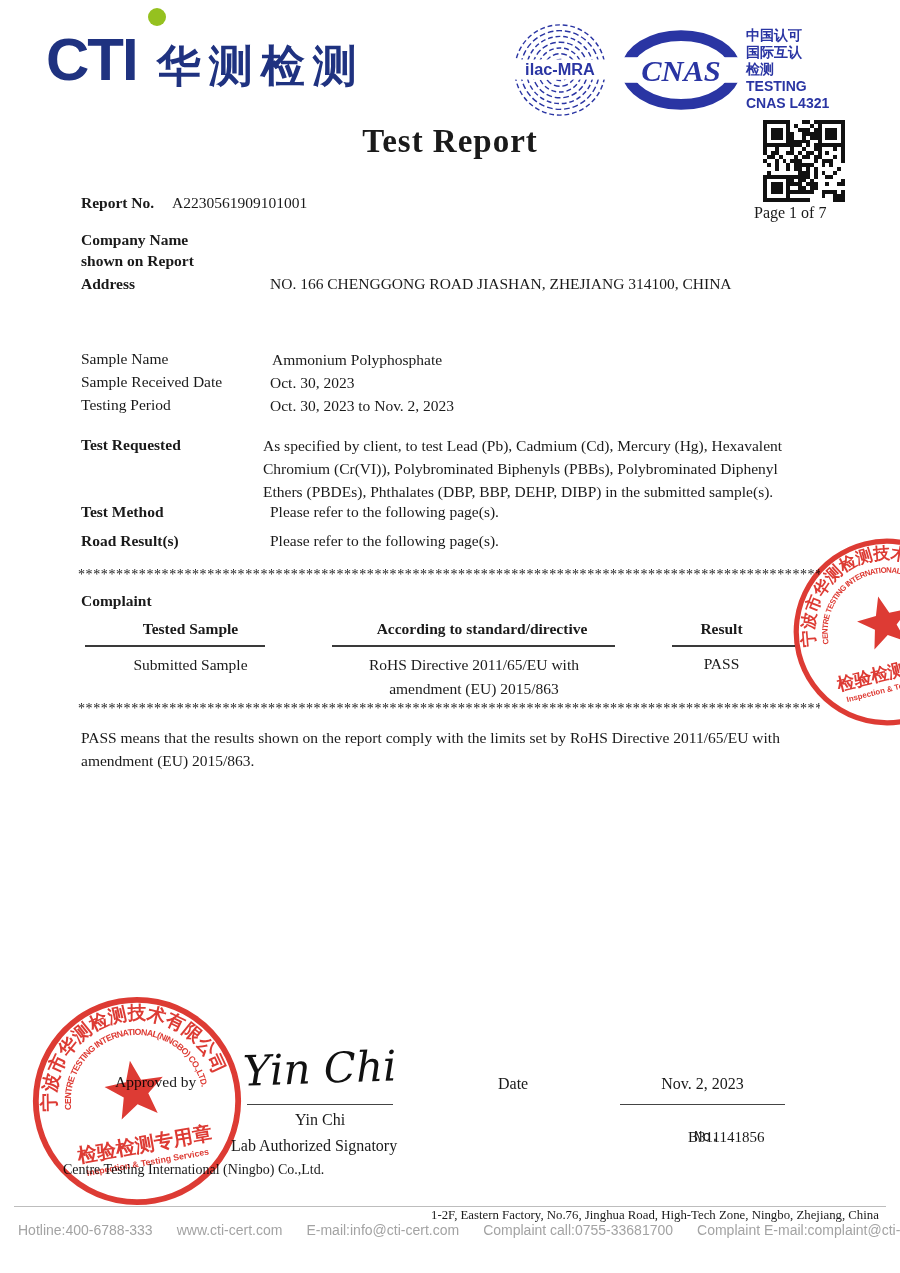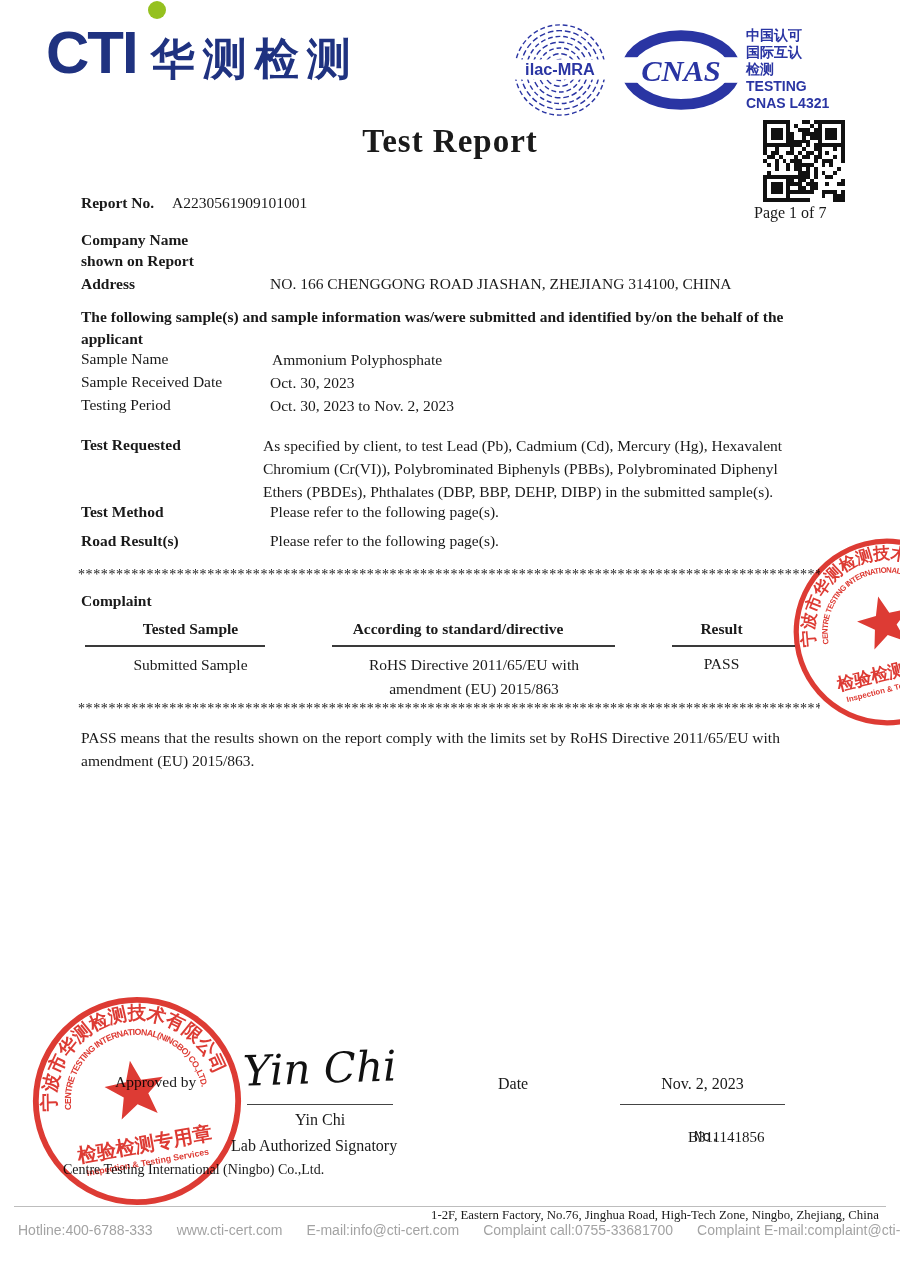--- a/index.html
+++ b/index.html
@@ -1,20 +1,20 @@
 <!DOCTYPE html>
 <html><head>
 <meta charset="utf-8">
 <style>
   html,body{margin:0;padding:0;background:#ffffff;}
   .page{position:relative;width:900px;height:1273px;background:#fff;overflow:hidden;
         font-family:"Liberation Serif",serif;color:#1a1a1a;}
 
   
-  .cti-logo{position:absolute;left:46px;top:23px;display:flex;align-items:flex-end;}
+  .cti-logo{position:absolute;left:46px;top:30px;display:flex;align-items:flex-end;gap:6px;}
   .cti-letters{position:relative;font-family:"Liberation Sans",sans-serif;font-weight:bold;
                font-size:60px;line-height:60px;color:#1f3280;letter-spacing:-2px;}
   .cti-dot{position:absolute;left:102px;top:-22px;width:18px;height:18px;border-radius:50%;background:#95c11f;}
   .cti-cn{font-family:"Liberation Sans",sans-serif;font-weight:bold;font-size:44px;line-height:48px;
           color:#1f3280;letter-spacing:8px;margin-left:14px;}
   .ilac{position:absolute;left:512px;top:22px;}
   .cnas{position:absolute;left:622px;top:30px;}
   .accred{position:absolute;left:746px;top:27px;font-family:"Liberation Sans",sans-serif;
           font-weight:bold;font-size:14px;line-height:17px;color:#2a35a3;}
   .doc-title{position:absolute;left:0;right:0;top:123px;text-align:center;
@@ -557,22 +557,20 @@
 
   <div class="lbl" style="top:194px">Report No.</div>
   <div class="valn" style="top:194px">A2230561909101001</div>
 
   <div class="lbl" style="top:231px">Company Name</div>
   <div class="lbl" style="top:252px">shown on Report</div>
 
   <div class="lbl" style="top:275px">Address</div>
   <div class="val" style="top:275px">NO. 166 CHENGGONG ROAD JIASHAN, ZHEJIANG 314100, CHINA</div>
 
-  <div class="block intro">The following sample(s) and sample information was/were submitted and identified by/on the behalf of the
-applicant</div>
 
   <div class="lbl2" style="top:350px">Sample Name</div>
   <div class="val" style="top:351px;left:272px">Ammonium Polyphosphate</div>
 
   <div class="lbl2" style="top:373px">Sample Received Date</div>
   <div class="val" style="top:374px">Oct. 30, 2023</div>
 
   <div class="lbl2" style="top:396px">Testing Period</div>
   <div class="val" style="top:397px">Oct. 30, 2023 to Nov. 2, 2023</div>
 
@@ -584,21 +582,21 @@
   <div class="lbl" style="top:503px">Test Method</div>
   <div class="val" style="top:503px">Please refer to the following page(s).</div>
 
   <div class="lbl" style="top:532px">Road Result(s)</div>
   <div class="val" style="top:532px">Please refer to the following page(s).</div>
 
   <div class="sep" style="top:567px">******************************************************************************************************************************************************</div>
   <div class="concl">Complaint</div>
 
   <div class="th" style="left:81px;top:620px;width:219px">Tested Sample</div>
-  <div class="th" style="left:284px;top:620px;width:348px">According to standard/directive</div>
+  <div class="th" style="left:308px;top:620px;width:348px">According to standard/directive</div>
   <div class="th" style="left:648px;top:620px;width:147px">Result</div>
   <div class="hline" style="left:85px;top:645px;width:180px"></div>
   <div class="hline" style="left:332px;top:645px;width:283px"></div>
   <div class="hline" style="left:672px;top:645px;width:123px"></div>
 
   <div class="td" style="left:81px;top:653px;width:219px">Submitted Sample</div>
   <div class="td" style="left:300px;top:653px;width:348px">RoHS Directive 2011/65/EU with
 amendment (EU) 2015/863</div>
   <div class="td" style="left:648px;top:652px;width:147px">PASS</div>
 

